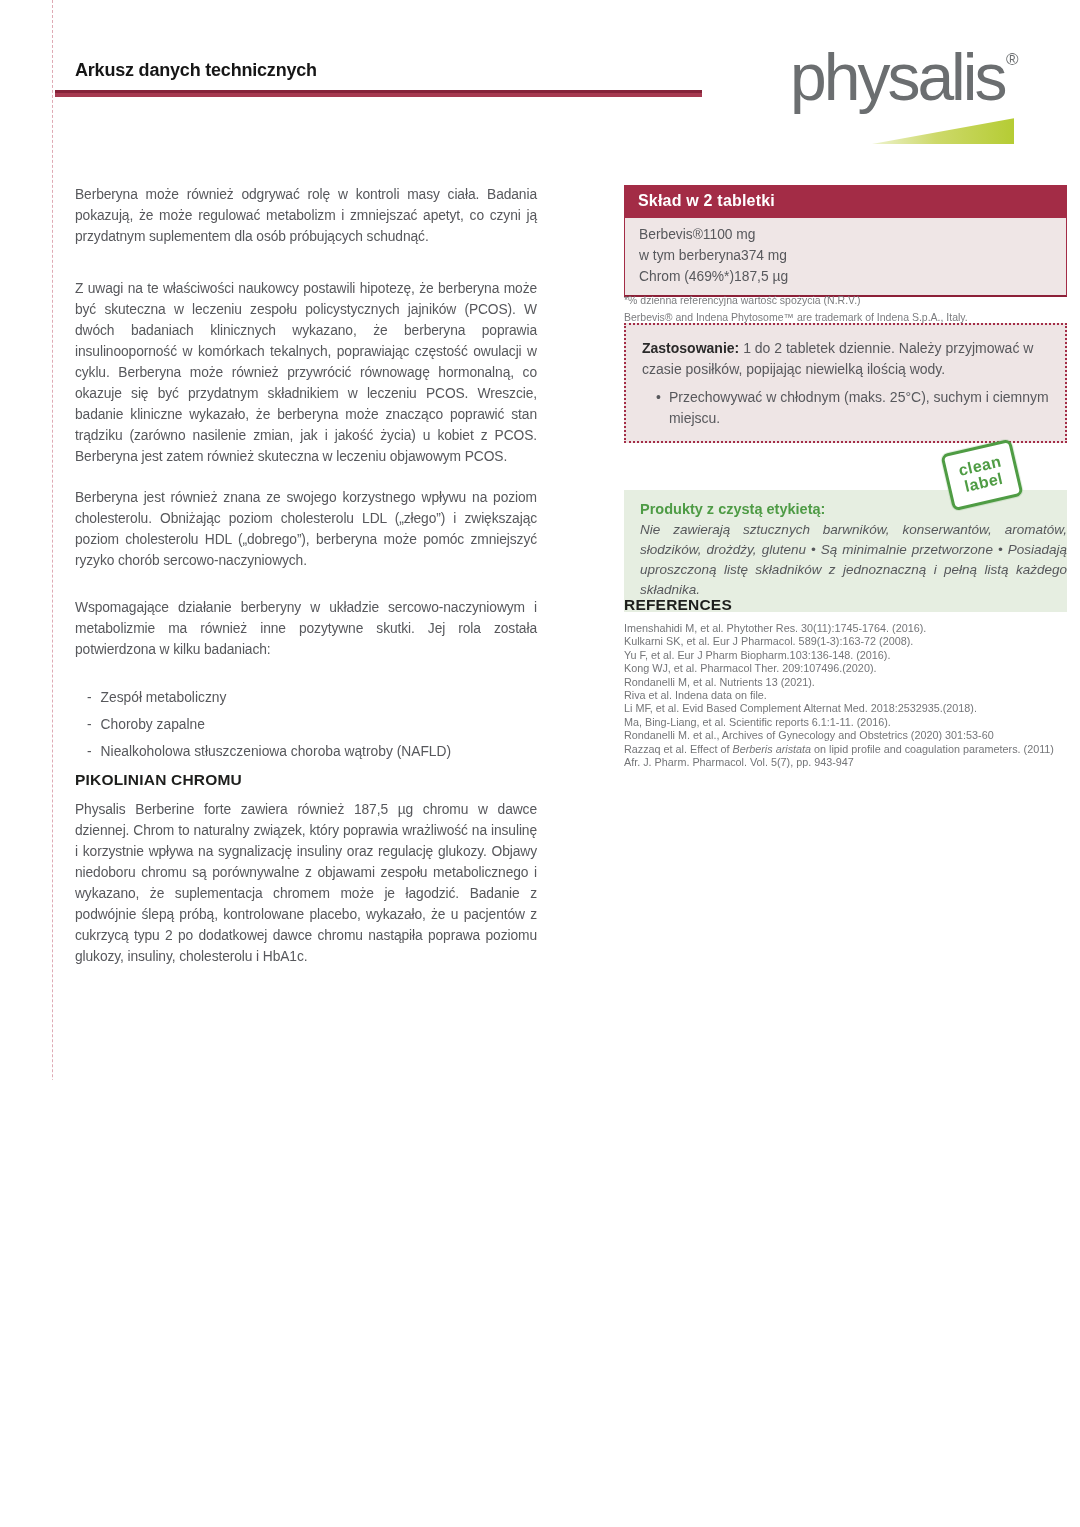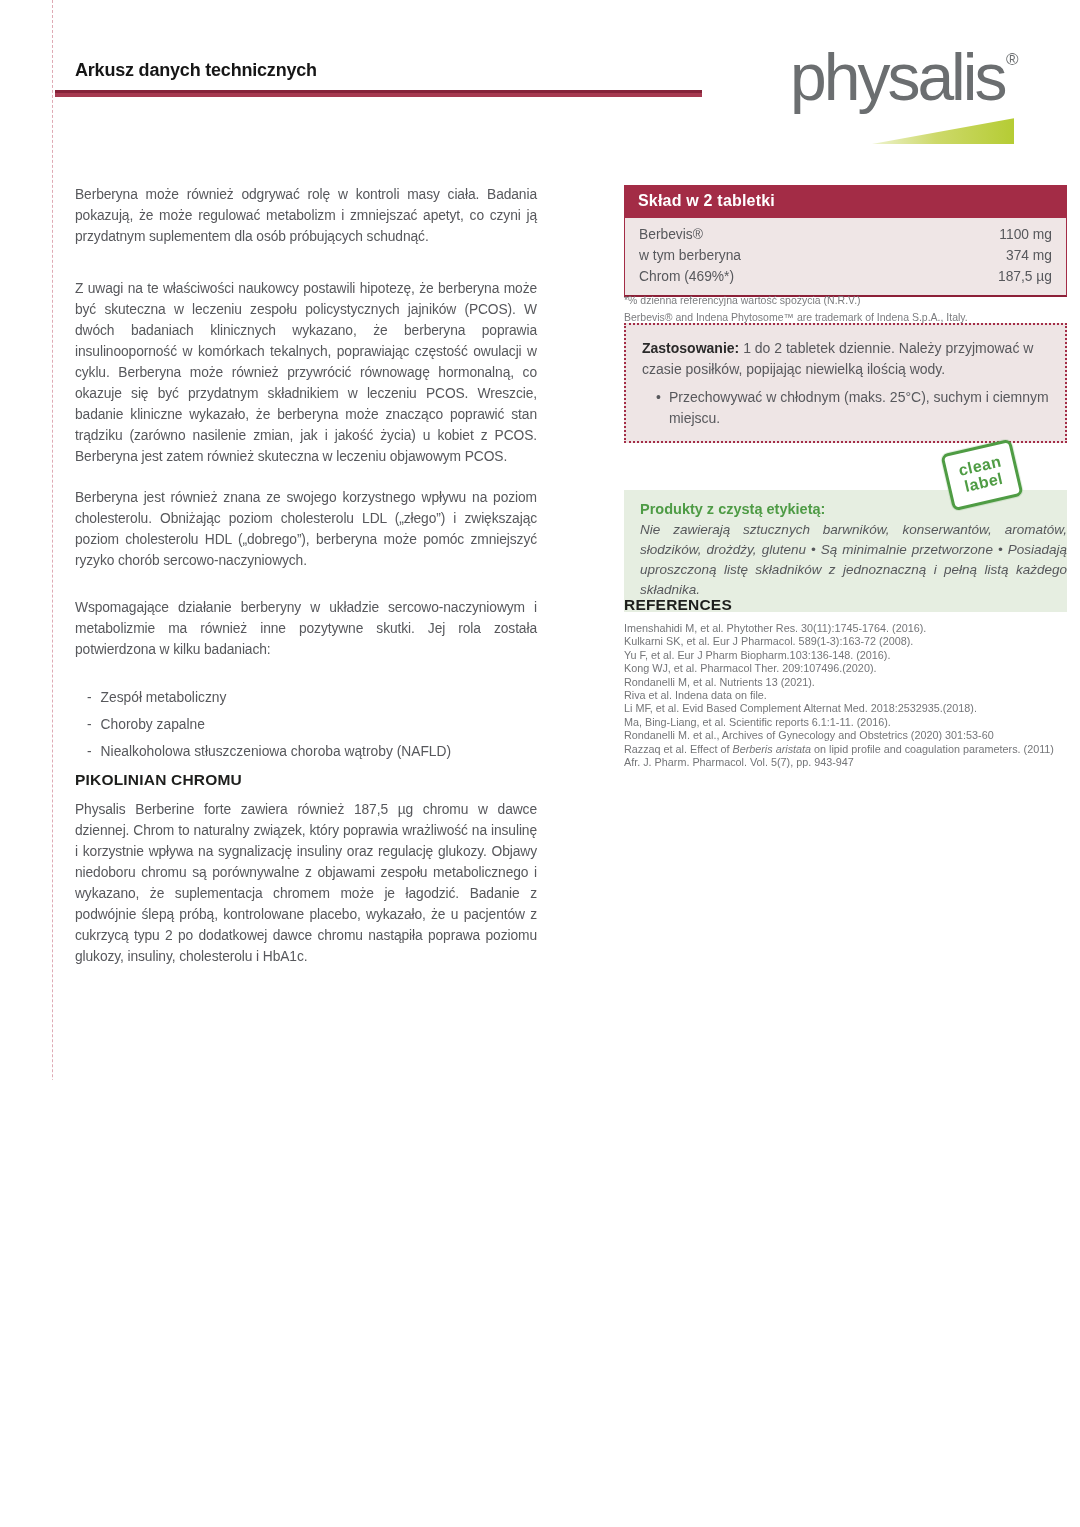--- a/index.html
+++ b/index.html
@@ -35,21 +35,21 @@
   .dash-list { font-size:13.8px; line-height:27px; color:#57585c; padding-left:12px; }
   .dash-item { display:flex; gap:9px; }
 
   
   .rcol-x { left:588px; width:443px;margin-left:36px; }
   .comp-header { position:absolute; top:185px; height:33px; background:#a32c46;
     color:#ffffff; font-size:16px; font-weight:700; padding:7px 0 0 14px; letter-spacing:0.2px; }
   .comp-body { position:absolute; top:218px; background:#efe6e6;
     border:1px solid #a32c46; border-top:none; border-bottom:2.5px solid #8c2038;
     padding:6px 14px 8px 14px; }
-  .comp-row { display:flex; justify-content:space-between; font-size:13.8px; line-height:21px;
+  .comp-row { display:flex; font-size:13.8px; line-height:21px;
     color:#57585c; }
   .comp-footnotes { position:absolute; top:292px; font-size:10.5px; line-height:17px; color:#7b7c7f; }
 
   .usage-box { position:absolute; top:323px; background:#eee5e5;
     border:2px dotted #a32c46; padding:13px 16px 12px 16px; }
   .usage-text { font-size:14px; line-height:21px; color:#57585c; }
   .usage-label { font-weight:700; color:#2a2a2a; }
   .usage-bullet { display:flex; gap:8px; margin-top:7px; padding-left:14px;
     font-size:14px; line-height:21px; color:#57585c; }
 

